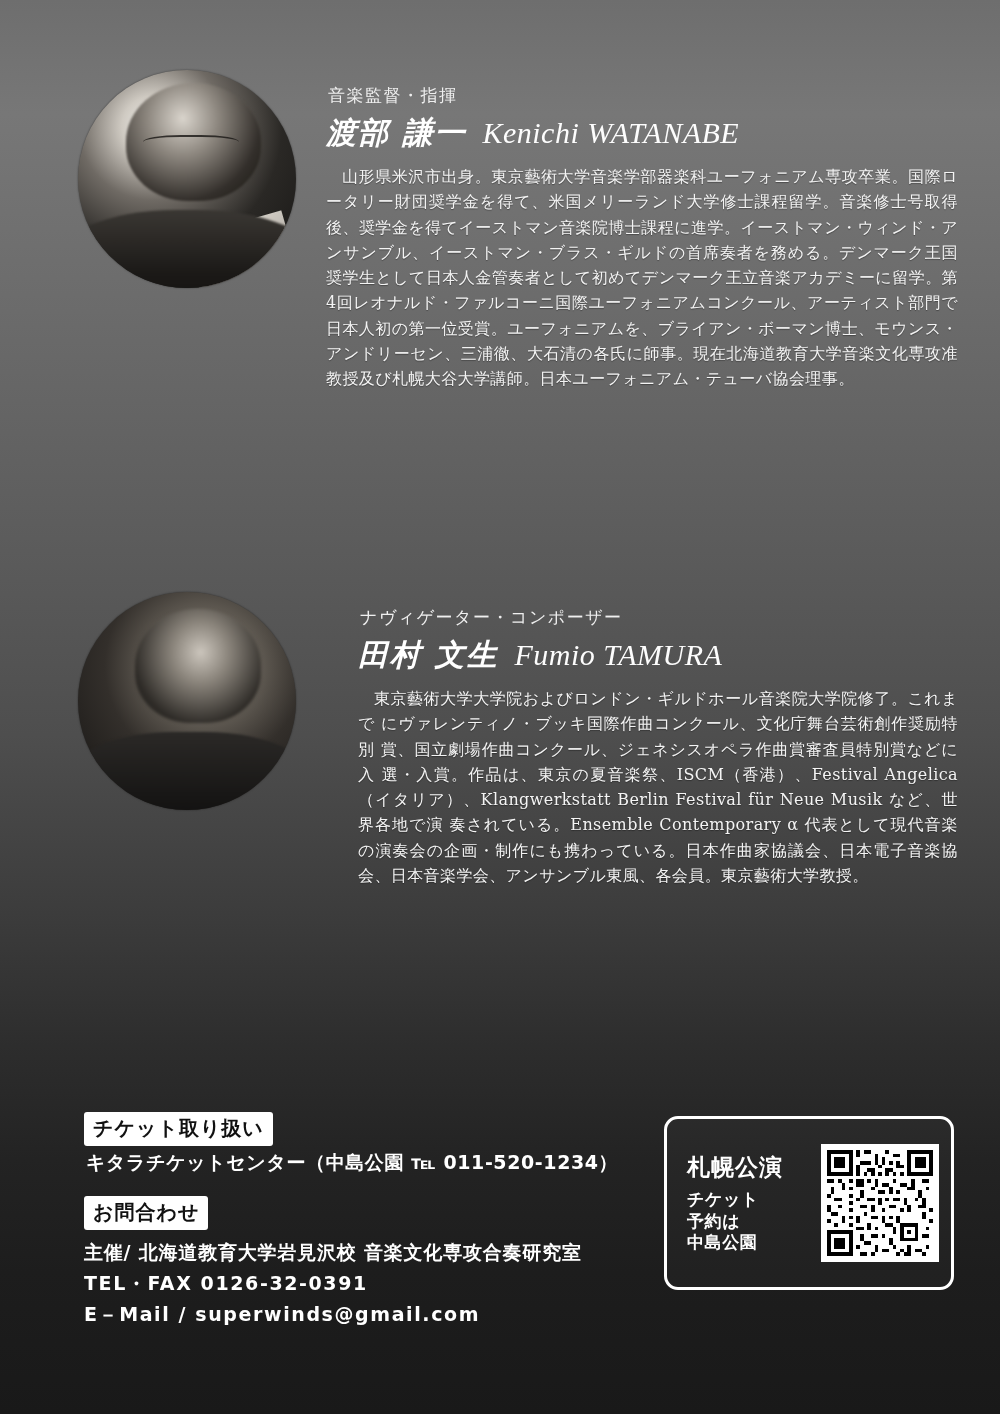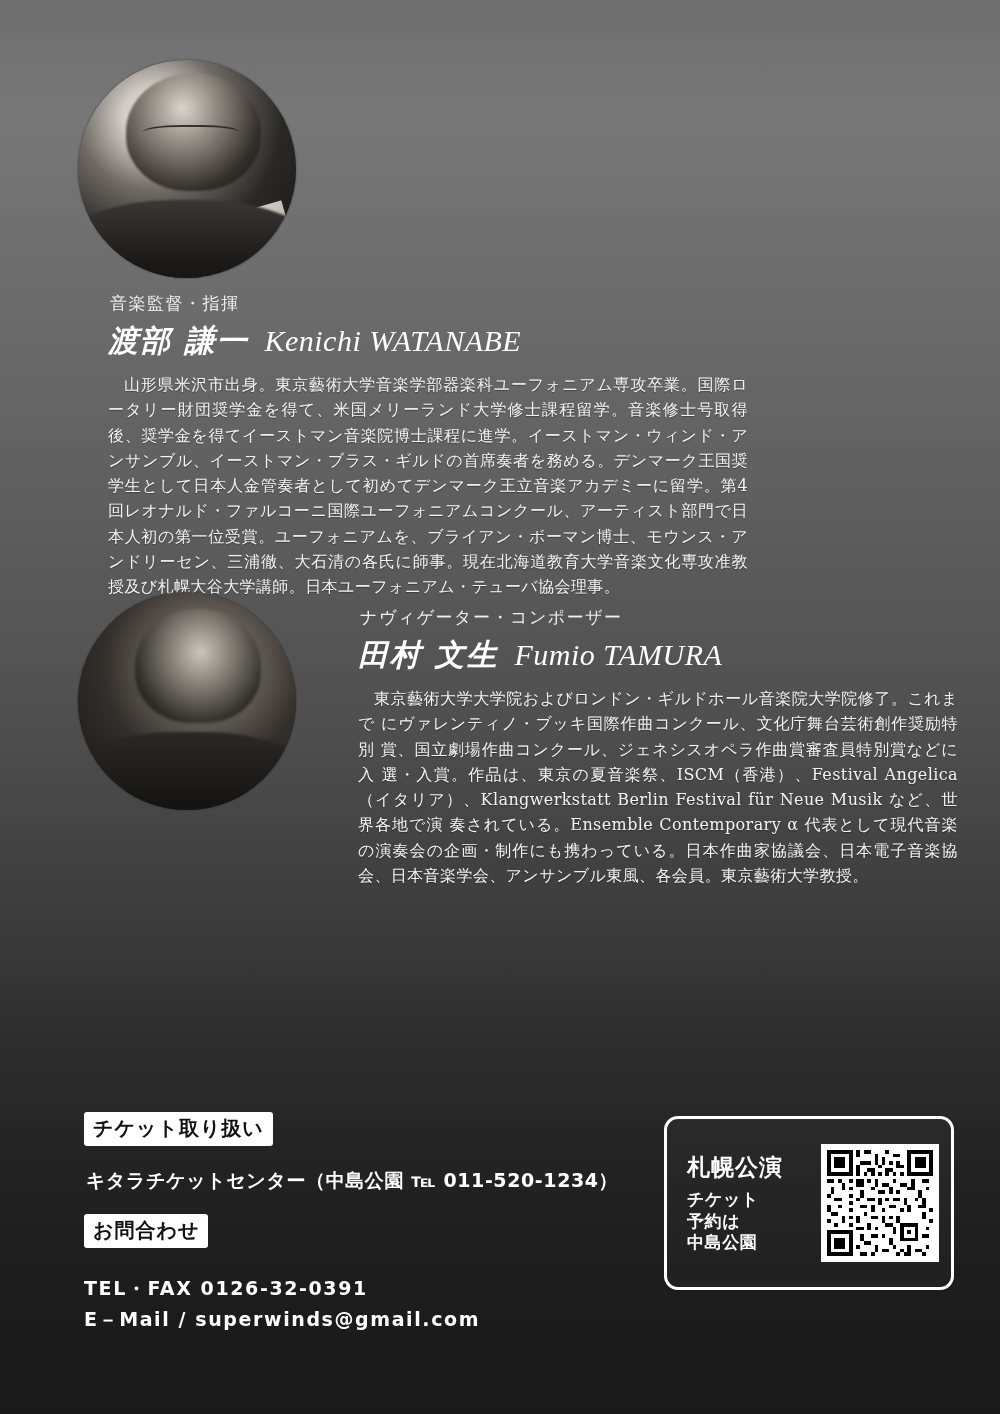--- a/index.html
+++ b/index.html
@@ -26,21 +26,21 @@
     font-family: "Liberation Serif", serif;
     color: #f2f2f2;
   }
 
   
   .profile {
     position: absolute;
     display: flex;
     align-items: flex-start;
   }
-  .profile.first { left: 78px; top: 60px; width: 880px; flex-direction: column; }
+  .profile.first { left: 78px; top: 70px; width: 880px; }
   .profile.second { left: 78px; top: 592px; width: 880px; gap: 32px; }
 
   .portrait {
     width: 218px;
     height: 218px;
     border-radius: 50%;
     flex: 0 0 218px;
     position: relative;
     overflow: hidden;
     box-shadow: 0 0 2px rgba(0,0,0,0.5);
@@ -179,21 +179,21 @@
   .label-box {
     display: inline-block;
     background: #fff;
     color: #111;
     font-family: "DejaVu Sans", sans-serif;
     font-weight: 700;
     font-size: 20px;
     letter-spacing: 1px;
     padding: 3px 9px 4px 9px;
     border-radius: 3px;
-    margin-bottom: 18px;
+    margin-bottom: 0;
   }
   .footer-line {
     font-family: "DejaVu Sans", sans-serif;
     font-size: 19px;
     color: #ffffff;
     letter-spacing: 0.6px;
     margin: 4px 0 0 2px;
     font-weight: 600;
   }
   .spacer-lg { height: 20px; }
@@ -282,20 +282,21 @@
       <div class="body-text">東京藝術大学大学院およびロンドン・ギルドホール音楽院大学院修了。これまで にヴァレンティノ・ブッキ国際作曲コンクール、文化庁舞台芸術創作奨励特別 賞、国立劇場作曲コンクール、ジェネシスオペラ作曲賞審査員特別賞などに入 選・入賞。作品は、東京の夏音楽祭、ISCM（香港）、Festival Angelica（イタリア）、Klangwerkstatt Berlin Festival für Neue Musik など、世界各地で演 奏されている。Ensemble Contemporary α 代表として現代音楽の演奏会の企画・制作にも携わっている。日本作曲家協議会、日本電子音楽協会、日本音楽学会、アンサンブル東風、各会員。東京藝術大学教授。</div>
     </div>
   </div>
 
   <div class="footer">
     <div class="label-box">チケット取り扱い</div>
     <div class="footer-line">キタラチケットセンター（中島公園 ℡ 011-520-1234）</div>
     <div class="spacer-lg"></div>
     <div class="label-box">お問合わせ</div>
     <div class="contact-block">
+      <div class="contact-line">主催/ 北海道教育大学岩見沢校 音楽文化専攻合奏研究室</div>
       <div class="contact-line mono">TEL・FAX 0126-32-0391</div>
       <div class="contact-line mono">E－Mail / superwinds@gmail.com</div>
     </div>
   </div>
 
   <div class="qr-panel">
     <div class="qr-text">
       <div class="qr-title">札幌公演</div>
       <div class="qr-sub">
         <div>チケット</div>

